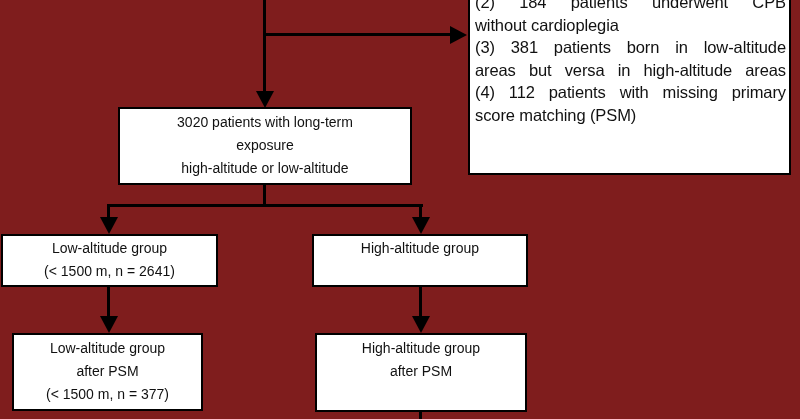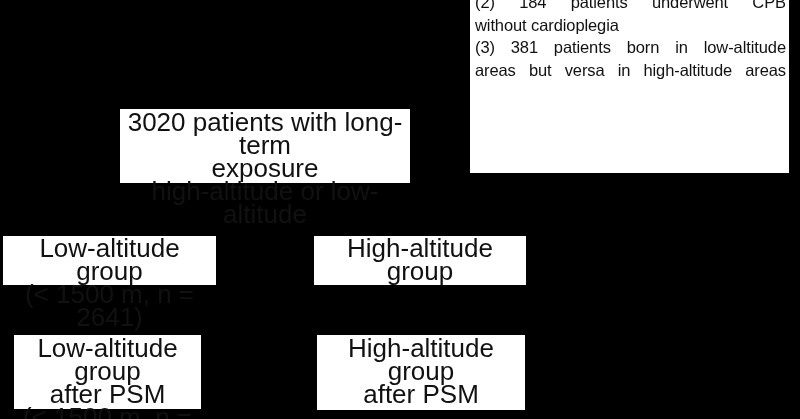--- a/index.html
+++ b/index.html
@@ -1,34 +1,34 @@
 <!DOCTYPE html>
 <html><head>
 <meta charset="utf-8">
 <style>
   html, body { margin: 0; padding: 0; background: #ffffff; }
   #canvas {
     position: relative;
     width: 800px;
     height: 419px;
-    background: #000000;
+    background: #7f1d1d;
     overflow: hidden;
     font-family: "Liberation Sans", "DejaVu Sans", sans-serif;
     color: #111111;
   }
   .box {
     position: absolute;
     box-sizing: border-box;
     background: #ffffff;
     border: 2px solid #000000;
     text-align: center;
     color: #111111;
   }
   .center-box {
-    font-size: 26px;
+    font-size: 14px;
     line-height: 23px;
     text-align: center;
   }
   .line { position: absolute; background: #000000; }
   .arrow-down {
     position: absolute; width: 0; height: 0;
     border-left: 9px solid transparent;
     border-right: 9px solid transparent;
     border-top: 17px solid #000000;
   }
@@ -85,20 +85,22 @@
   <div class="line" style="left:419px; top:287px; width:3px; height:30px;"></div>
   <div class="arrow-down" style="left:412px; top:316px;"></div>
 
   <div class="line" style="left:419px; top:412px; width:3px; height:7px;"></div>
 
   <div class="box" id="exclusion-box">
     <span class="xl just">(2) 184 patients underwent CPB</span>
     <span class="xl">without cardioplegia</span>
     <span class="xl just">(3) 381 patients born in low-altitude</span>
     <span class="xl just">areas but versa in high-altitude areas</span>
+    <span class="xl just">(4) 112 patients with missing primary</span>
+    <span class="xl">score matching (PSM)</span>
   </div>
 
   <div class="box center-box" id="exposure-box">
     <div>3020 patients with long-term</div>
     <div>exposure</div>
     <div>high-altitude or low-altitude</div>
   </div>
 
   <div class="box center-box" id="low-group-box">
     <div>Low-altitude group</div>

